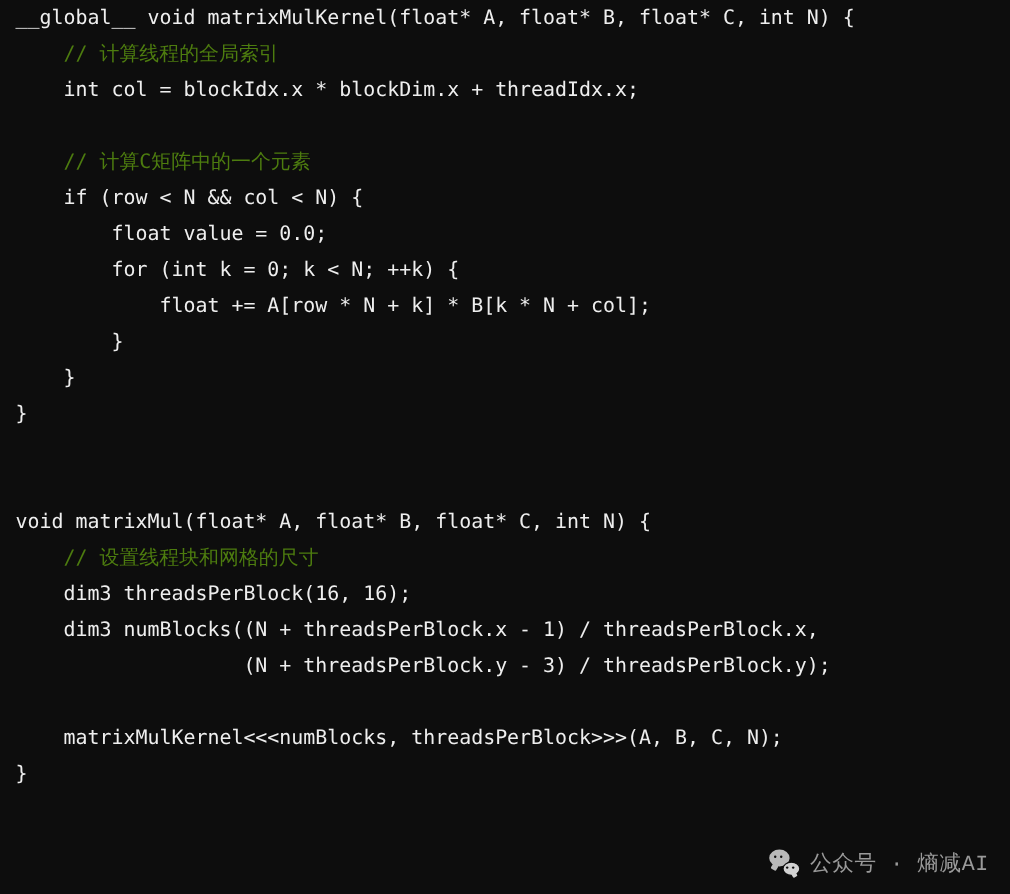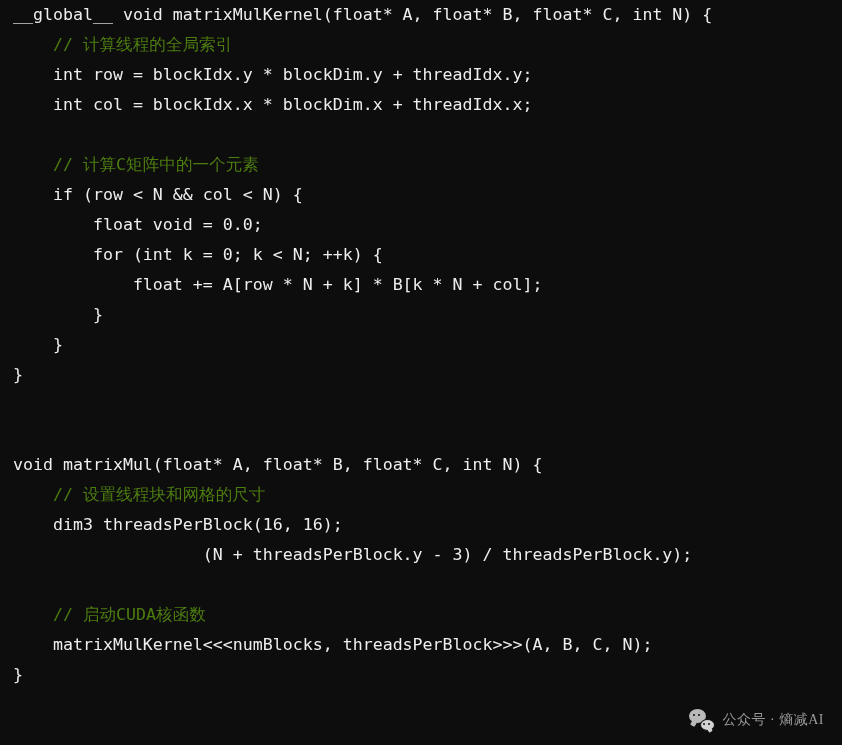--- a/index.html
+++ b/index.html
@@ -104,54 +104,53 @@
     width: 2.2px;
     height: 2.2px;
     background: #0d0d0d;
     border-radius: 50%;
   }
   .wechat-icon .d1 { left: 4px;  top: 4.5px; }
   .wechat-icon .d2 { left: 9px;  top: 4.5px; }
   .wechat-icon .d3 { right: 9.5px; bottom: 6px; }
   .wechat-icon .d4 { right: 4.5px; bottom: 6px; }
   .watermark-text {
-    font-family: Liberation Serif, serif;
-    font-size: 14px;
+    font-family: Liberation Mono, monospace;
+    font-size: 18px;
     color: #9a9a9a;
     letter-spacing: 0.5px;
     white-space: pre;
   }
 </style>
 </head>
 <body>
 
 <div id="screenshot">
 
   <div class="code-block">
       <div class="code-line">__global__ void matrixMulKernel(float* A, float* B, float* C, int N) {</div>
       <div class="code-line comment">    // 计算线程的全局索引</div>
-      <div class="code-line">    int row = blockIdx.y * blockDim.y + threadIdx.y;</div>
       <div class="code-line">    int col = blockIdx.x * blockDim.x + threadIdx.x;</div>
       <div class="code-line blank"></div>
       <div class="code-line comment">    // 计算C矩阵中的一个元素</div>
       <div class="code-line">    if (row &lt; N &amp;&amp; col &lt; N) {</div>
-      <div class="code-line">        float void = 0.0;</div>
+      <div class="code-line">        float value = 0.0;</div>
       <div class="code-line">        for (int k = 0; k &lt; N; ++k) {</div>
       <div class="code-line">            float += A[row * N + k] * B[k * N + col];</div>
       <div class="code-line">        }</div>
       <div class="code-line">    }</div>
       <div class="code-line">}</div>
       <div class="code-line blank"></div>
       <div class="code-line blank"></div>
       <div class="code-line">void matrixMul(float* A, float* B, float* C, int N) {</div>
       <div class="code-line comment">    // 设置线程块和网格的尺寸</div>
       <div class="code-line">    dim3 threadsPerBlock(16, 16);</div>
+      <div class="code-line">    dim3 numBlocks((N + threadsPerBlock.x - 1) / threadsPerBlock.x,</div>
       <div class="code-line">                   (N + threadsPerBlock.y - 3) / threadsPerBlock.y);</div>
       <div class="code-line blank"></div>
-      <div class="code-line comment">    // 启动CUDA核函数</div>
       <div class="code-line">    matrixMulKernel&lt;&lt;&lt;numBlocks, threadsPerBlock&gt;&gt;&gt;(A, B, C, N);</div>
       <div class="code-line">}</div>
     </div>
 
   <div class="watermark">
     <span class="wechat-icon">
       <span class="bubble-back"></span>
       <span class="dot d1"></span>
       <span class="dot d2"></span>
       <span class="bubble-front"></span>

